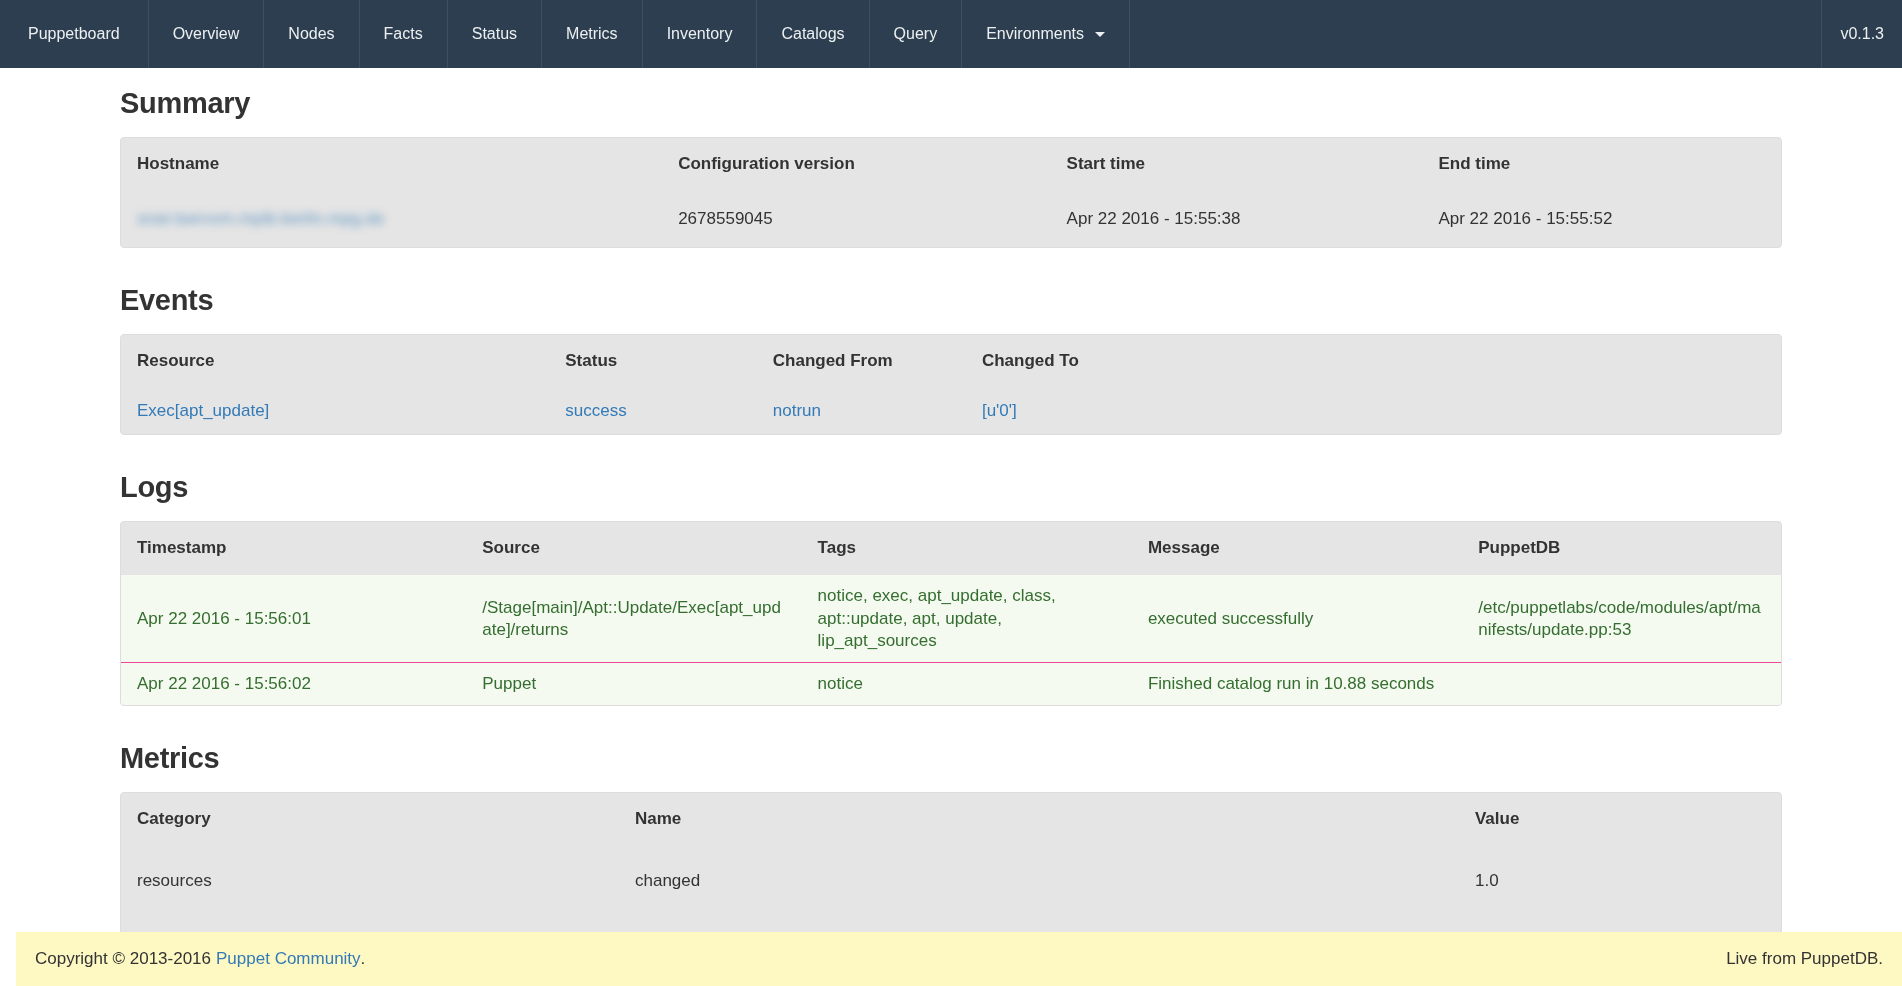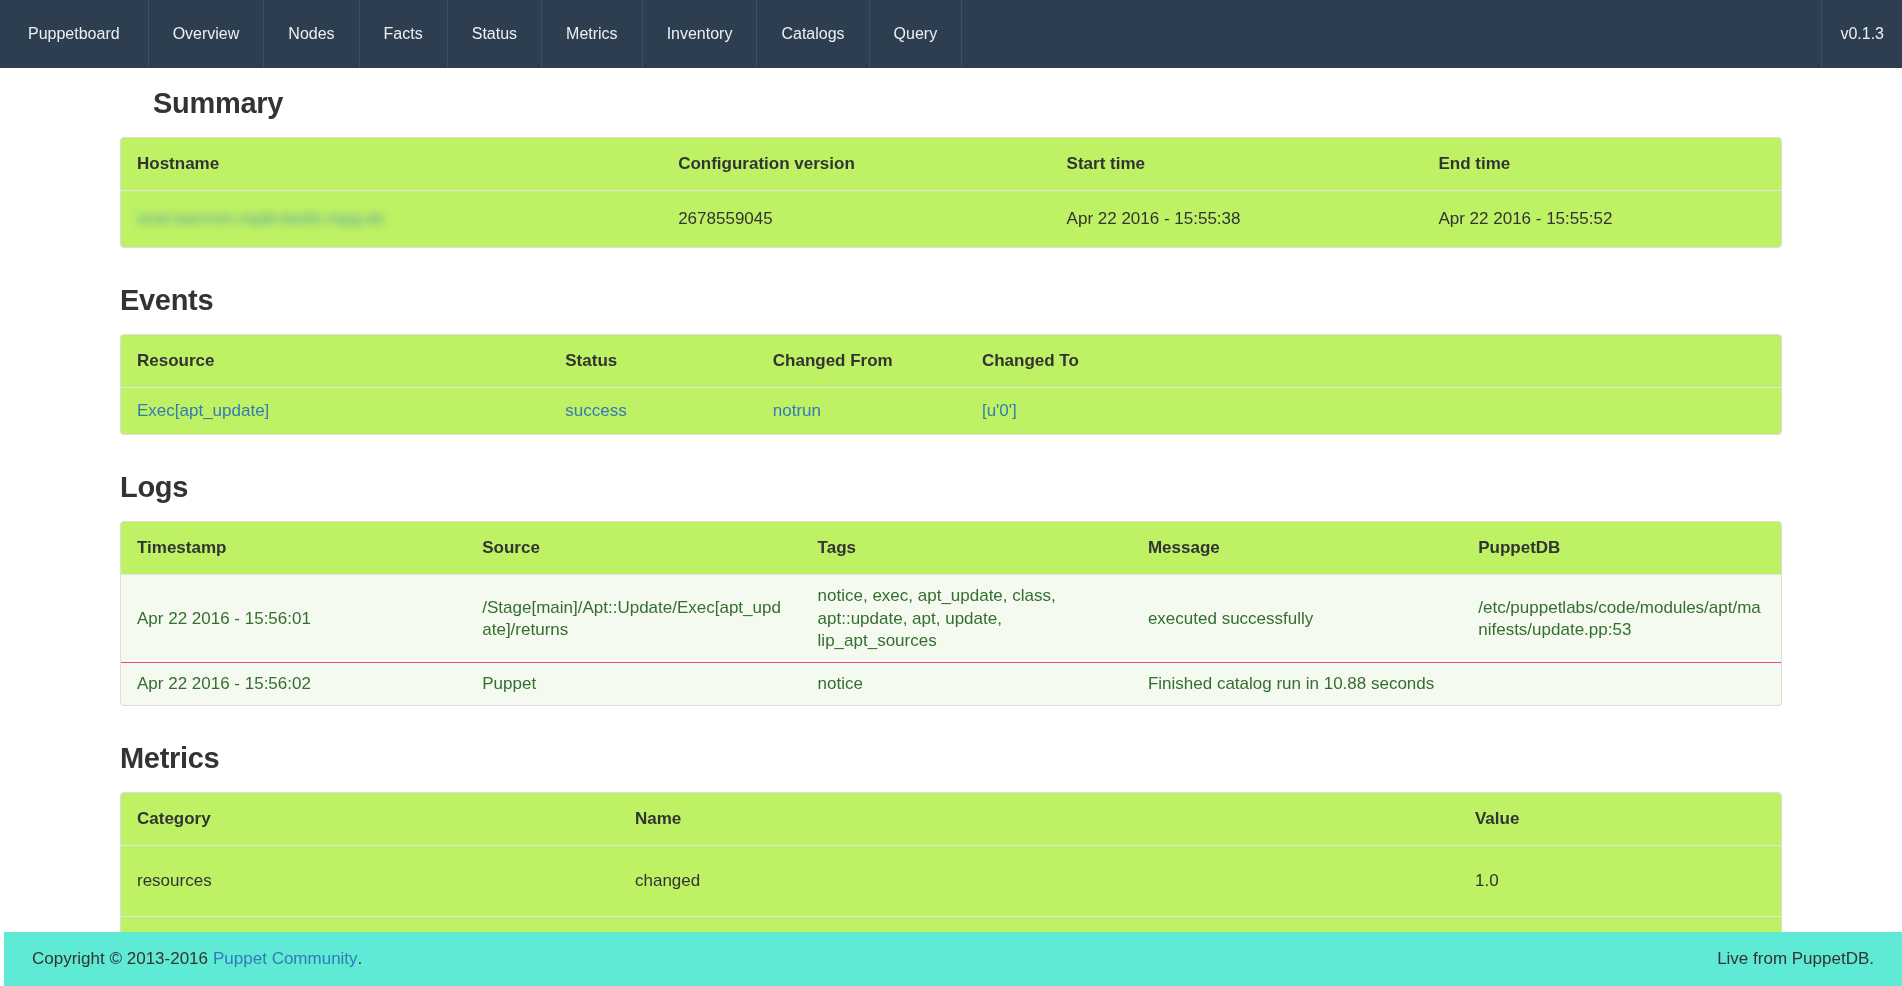--- a/index.html
+++ b/index.html
@@ -44,26 +44,26 @@
   }
   
   .container { margin: 0 120px; }
   h2 {
     font-size: 29px;
     font-weight: 700;
     color: #333333;
     margin: 36px 0 17px 0;
     letter-spacing: -0.3px;
   }
-  .container h2:first-child { margin-top: 19px; margin-left: 33px; }
+  .container h2:first-child { margin-top: 19px; }
   .panel {
     border: 1px solid #dddddd;
     border-radius: 4px;
     overflow: hidden;
-    background: #bef264;
+    background: #e5e5e5;
   }
   table {
     width: 100%;
     border-collapse: collapse;
     font-size: 17px;
     color: #333333;
     line-height: 1.3;
   }
   th {
     text-align: left;
@@ -87,46 +87,50 @@
   .log-row td {
     background: #f4faef;
     color: #356e30;
     border-top: 1px solid #ec4899;
   }
   .tbl-logs tr.log-row:first-of-type td { border-top: 1px solid #e4e4e4; }
   .cutoff-row td { height: 46px; border-top: 1px solid #e4e4e4; }
   
   .footer {
     position: fixed;
-    left: 4px; right: 0; bottom: 0;
+    left: 16px; right: 0; bottom: 0;
     height: 54px;
-    background: #5eead4;
+    background: #fef9c3;
     display: flex;
     align-items: center;
-    padding: 0 28px;
+    padding: 0 19px;
     font-size: 17px;
     color: #333333;
     z-index: 10;
   }
   .footer-right { margin-left: auto; }
   .footer a { margin-left: 5px; }
 </style>
 </head>
 <body>
 
 <nav class="navbar">
   <div class="nav-item brand">Puppetboard</div>
   <div class="nav-item">Overview</div>
   <div class="nav-item">Nodes</div>
   <div class="nav-item">Facts</div>
   <div class="nav-item">Status</div>
   <div class="nav-item">Metrics</div>
   <div class="nav-item">Inventory</div>
   <div class="nav-item">Catalogs</div>
   <div class="nav-item">Query</div>
+  <div class="nav-item">
+    <span>Environments</span>
+    <span class="caret"></span>
+  </div>
   <div class="nav-version">v0.1.3</div>
 </nav>
 
 <div class="container">
 
   <h2>Summary</h2>
   <div class="panel">
     <table class="tbl-summary">
       <colgroup>
           <col style="width:32.6%">

